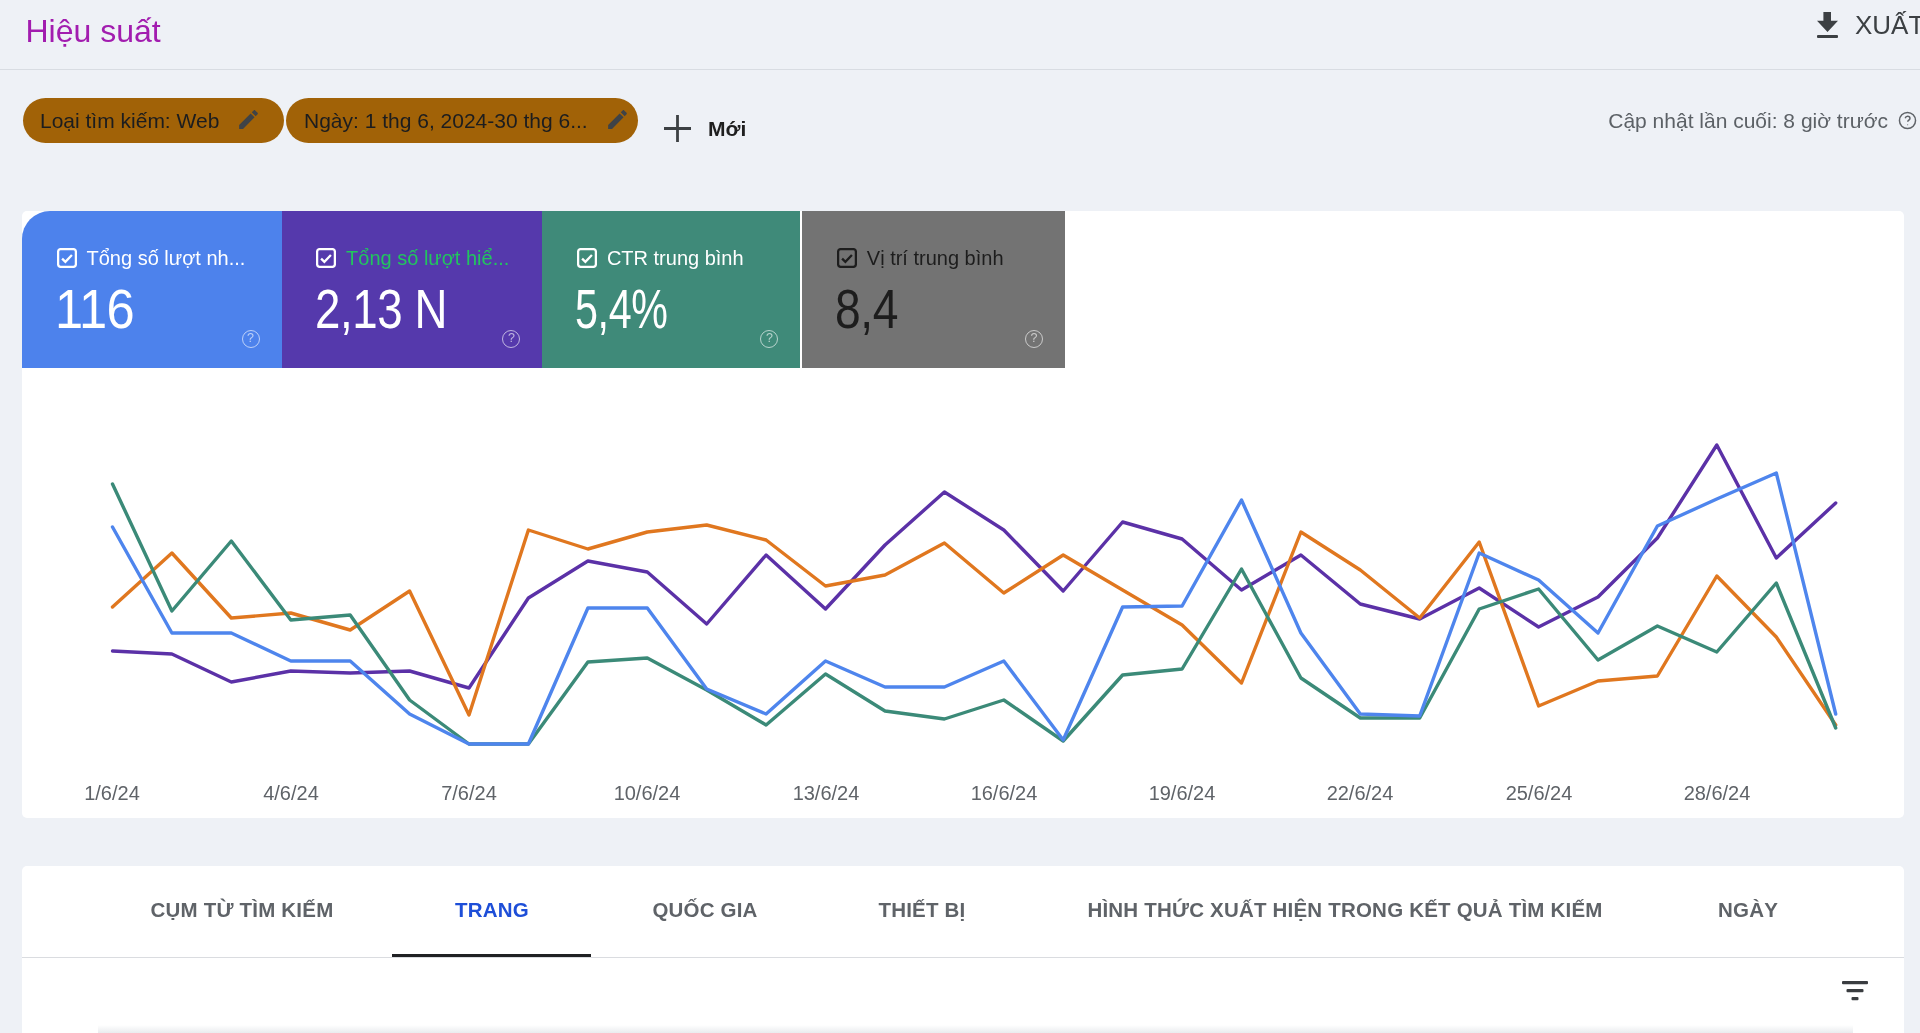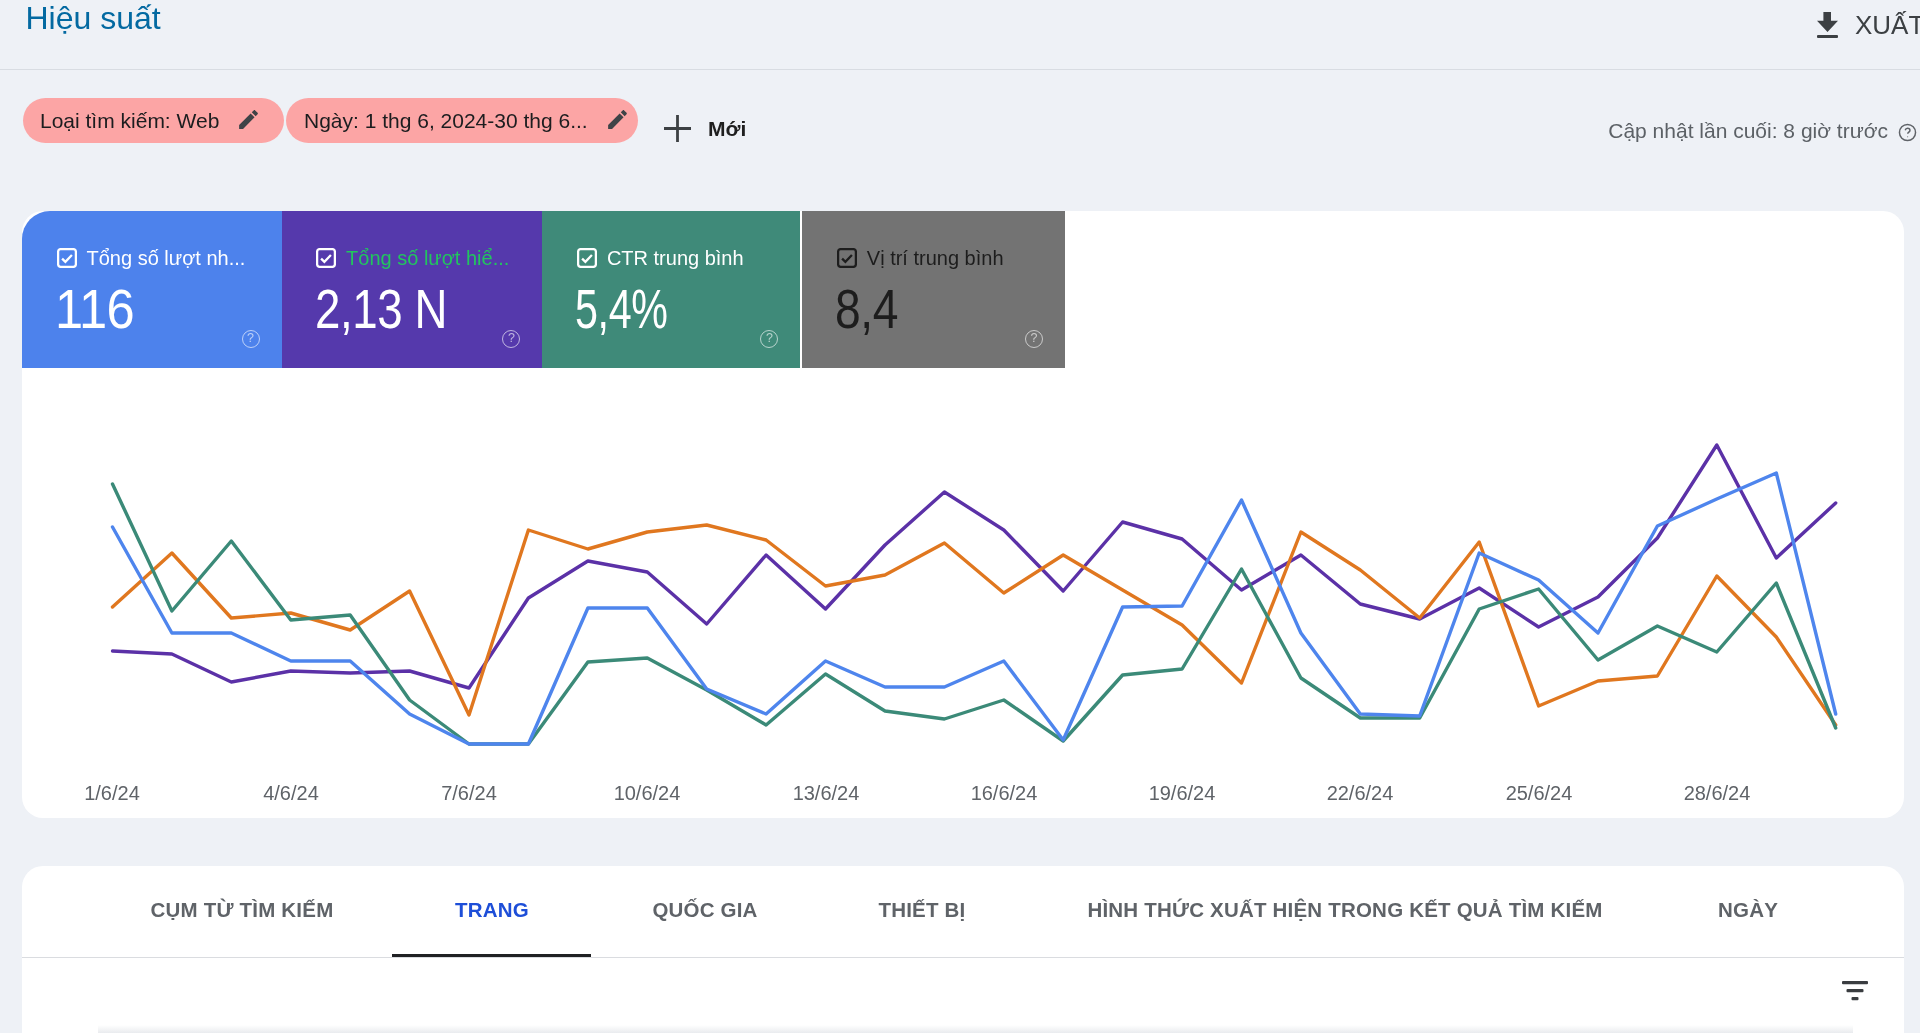--- a/index.html
+++ b/index.html
@@ -1,31 +1,31 @@
 <!DOCTYPE html>
 <html><head><meta charset="utf-8">
 <style>
 * { margin:0; padding:0; box-sizing:border-box; }
 html,body { width:1920px; height:1033px; overflow:hidden; background:#eef1f6;
   font-family:"Liberation Sans", sans-serif; }
 .abs { position:absolute; }
 .topbar { position:absolute; left:0; top:0; width:1920px; height:70px;
   border-bottom:1px solid #d8dce2; }
-.title { position:absolute; left:25.5px; top:2px; font-size:32px; line-height:32px; color:#0369a1; }
+.title { position:absolute; left:25.5px; top:15px; font-size:32px; line-height:32px; color:#a21caf; }
 .dlicon { position:absolute; left:1816.6px; top:11.6px; }
 .xuat { position:absolute; left:1855px; top:17.5px; font-size:26px; font-weight:400;
   line-height:14px; color:#3c4043; }
-.chip { position:absolute; top:98px; height:45px; background:#fca5a5; border-radius:22.5px;
+.chip { position:absolute; top:98px; height:45px; background:#a16207; border-radius:22.5px;
   display:flex; align-items:center; font-size:21px; color:#1c1d1f; }
 .pen { margin-left:17px; margin-top:-3px; }
 .newbtn { position:absolute; top:106px; left:664px; height:45px; display:flex; align-items:center;
   font-size:21px; font-weight:700; color:#1f1f1f; }
-.updated { position:absolute; top:98px; right:0px; height:45px; display:flex; align-items:flex-end;
+.updated { position:absolute; top:98px; right:0px; height:45px; display:flex; align-items:center;
   font-size:21px; color:#5c6166; }
-.panel { position:absolute; left:22px; width:1882px; background:#fff; border-radius:21px; }
+.panel { position:absolute; left:22px; width:1882px; background:#fff; border-radius:5px; }
 .chartpanel { top:211px; height:607px; }
 .tablepanel { top:866px; height:220px; border-bottom-left-radius:0; border-bottom-right-radius:0; }
 .card { position:absolute; top:0; height:157px; }
 .chk { position:absolute; left:34.5px; top:37px; }
 .lbl { position:absolute; left:64.5px; top:28px; font-size:20px; line-height:38px; white-space:nowrap; }
 .val { position:absolute; left:33px; top:71px; font-size:55px; letter-spacing:-0.5px; line-height:55px;
   transform-origin:left top; white-space:nowrap; }
 .q { position:absolute; right:22px; top:119px; width:18px; height:18px; border:1.8px solid;
   border-radius:50%; font-size:12.5px; line-height:14px; text-align:center; }
 .chart { position:absolute; left:0; top:0; }

